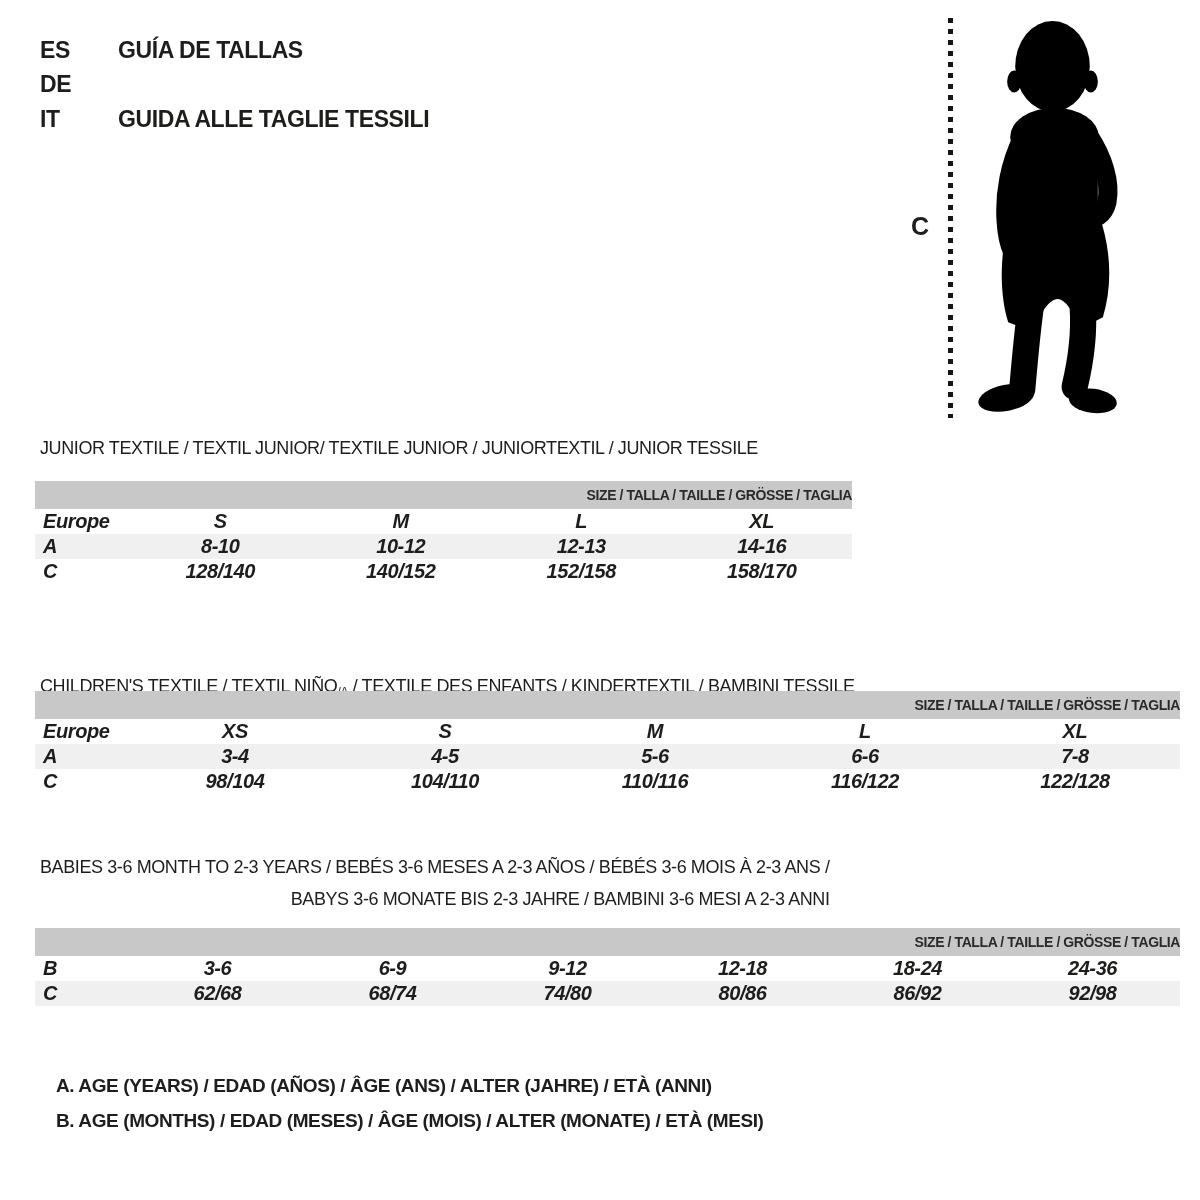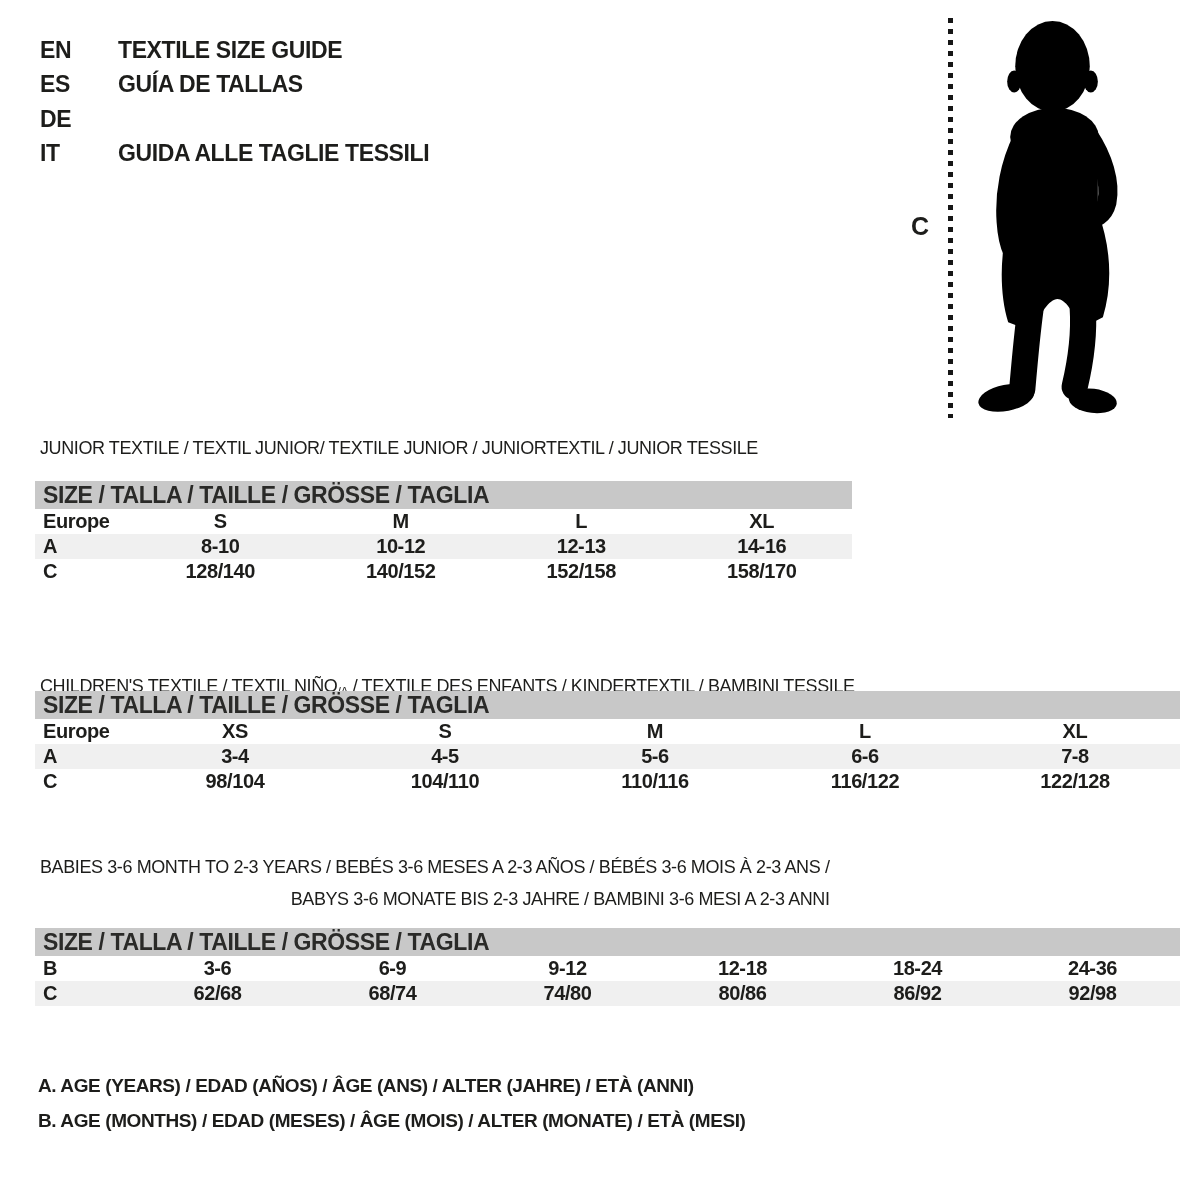--- a/index.html
+++ b/index.html
@@ -52,45 +52,41 @@
     border-collapse: collapse; table-layout: fixed;
     font-weight: 700; font-size: 20px; letter-spacing: -0.4px;
   }
   .junior-table   { top: 481px; width: 817px; }
   .children-table { top: 691px; width: 1145px; }
   .babies-table   { top: 928px; width: 1145px; }
   col.label-col { width: 95px; }
   th.bar {
     background: #c8c8c8;
     height: 28px;
-    text-align: left; padding: 0 0 0 8px;
-    font-size: 23px; font-weight: 700; letter-spacing: -0.4px;
+    text-align: right; padding: 0 0 0 8px;
+    font-size: 14px; font-weight: 700; letter-spacing: -0.4px;
     color: #2a2a28;
   }
-  td { height: 25px; padding: 0; text-align: center; vertical-align: middle; }
+  td { height: 25px; padding: 0; text-align: center; vertical-align: middle; font-style: italic; }
   td.lbl { text-align: left; padding-left: 8px; }
   tr.shaded td { background: #f0f0f0; }
 
   
   .legend {
-    position: absolute; left: 38px; top: 1068px;
+    position: absolute; left: 56px; top: 1068px;
     font-weight: 700; font-size: 19px; letter-spacing: -0.4px;
     line-height: 35px; white-space: nowrap;
   }
 </style>
 </head>
 <body>
 
 <div class="page">
 
   <div class="lang-block">
-    <div class="lang-row">
-      <span class="lang-code">EN</span>
-      <span class="lang-title">TEXTILE SIZE GUIDE</span>
-    </div>
     <div class="lang-row">
       <span class="lang-code">ES</span>
       <span class="lang-title">GUÍA DE TALLAS</span>
     </div>
     <div class="lang-row">
       <span class="lang-code">DE</span>
     </div>
     <div class="lang-row">
       <span class="lang-code">IT</span>
       <span class="lang-title">GUIDA ALLE TAGLIE TESSILI</span>

